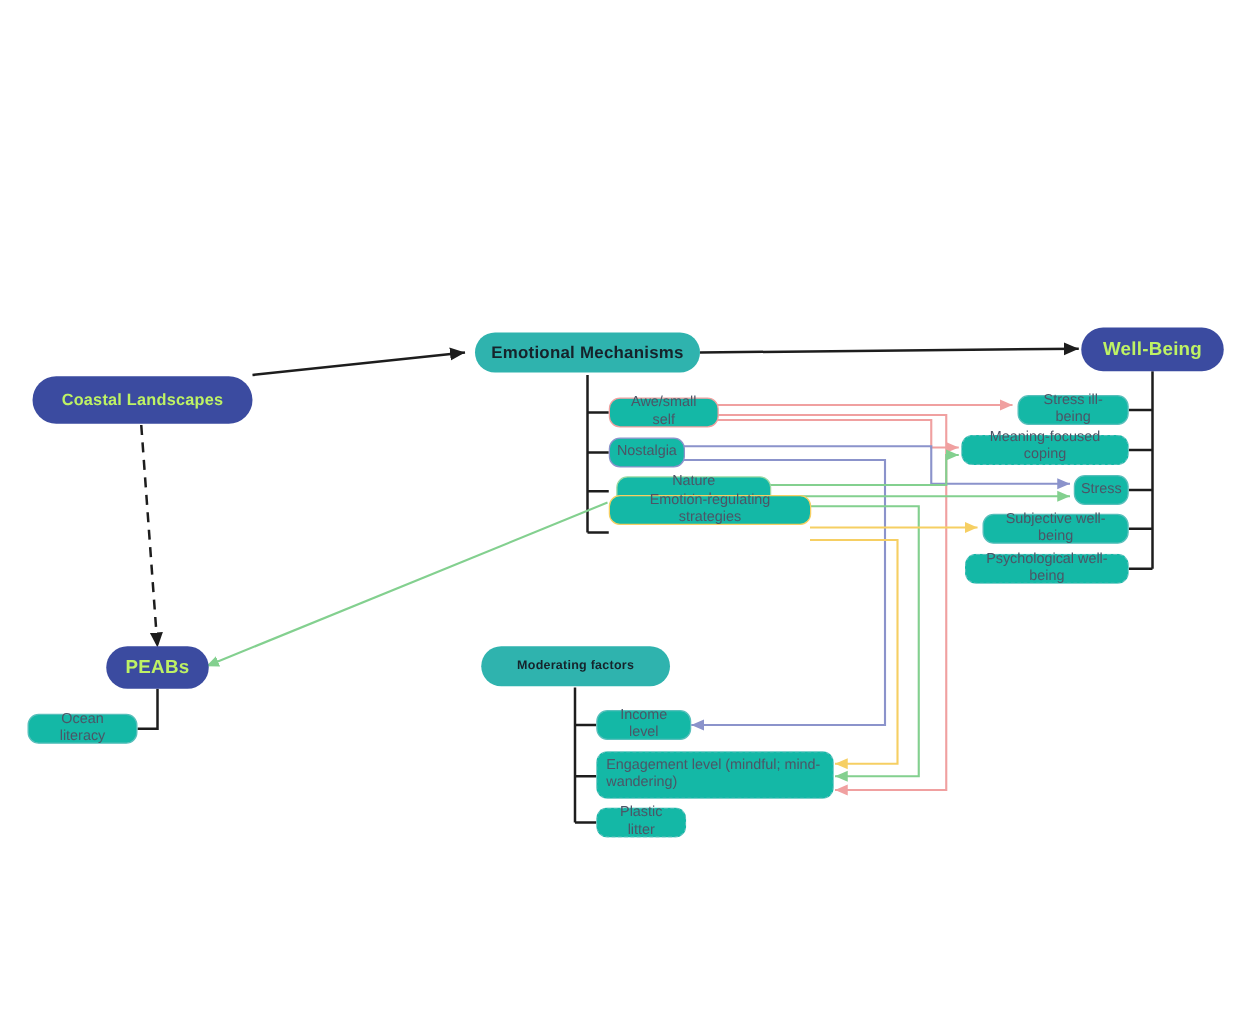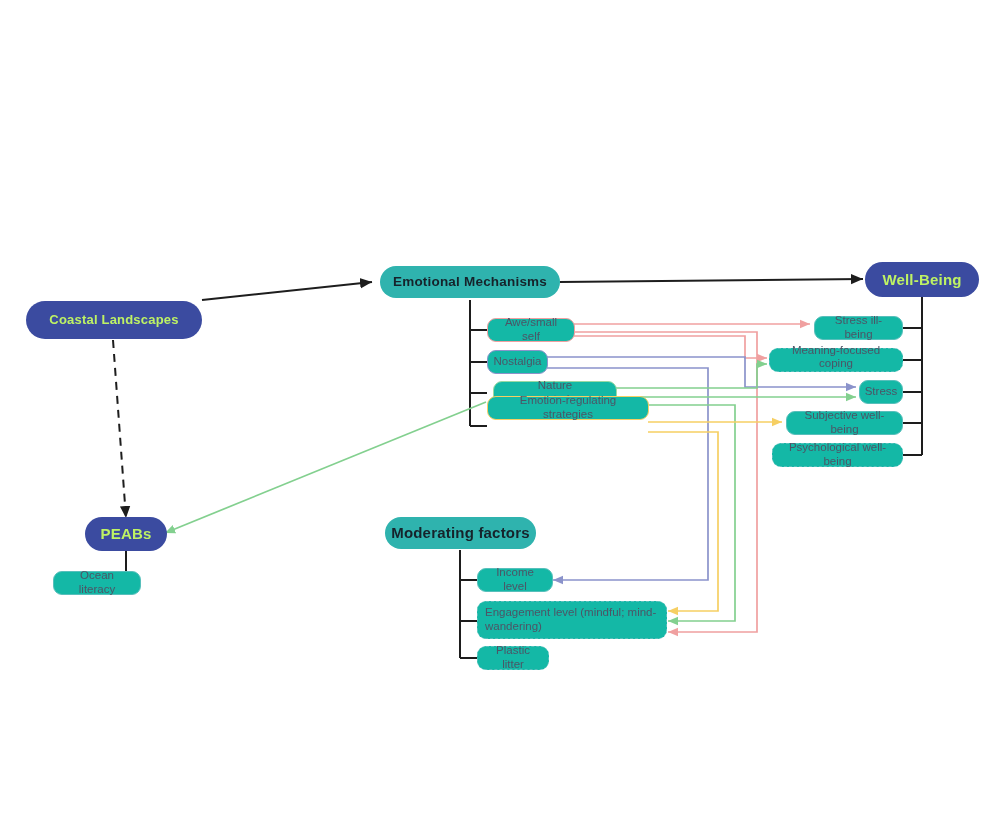--- a/index.html
+++ b/index.html
@@ -114,29 +114,29 @@
   </div>
 
   <div class="node pill-navy" style="left:85px;top:517px;width:82px;height:34px;font-size:15px;">
     <span>PEABs</span>
   </div>
 
   <div class="node pill-teal" style="left:380px;top:266px;width:180px;height:32px;font-size:13.5px;">
     <span>Emotional Mechanisms</span>
   </div>
 
-  <div class="node pill-teal" style="left:385px;top:517px;width:151px;height:32px;font-size:15px;">
+  <div class="node pill-teal" style="left:385px;top:517px;width:151px;height:32px;font-size:10px;">
     <span>Moderating factors</span>
   </div>
 
   <div class="node pill-navy" style="left:865px;top:262px;width:114px;height:35px;font-size:15px;">
     <span>Well-Being</span>
   </div>
 
-  <div class="node leaf teal pad" style="left:22px;top:571px;width:88px;height:24px;margin-left:31px;">
+  <div class="node leaf teal pad" style="left:22px;top:571px;width:88px;height:24px;">
     <span>Ocean literacy</span>
   </div>
 
   <div class="node leaf pink pad" style="left:487px;top:318px;width:88px;height:24px;">
     <span>Awe/small self</span>
   </div>
 
   <div class="node leaf purple pad" style="left:487px;top:350px;width:61px;height:24px;">
     <span>Nostalgia</span>
   </div>

